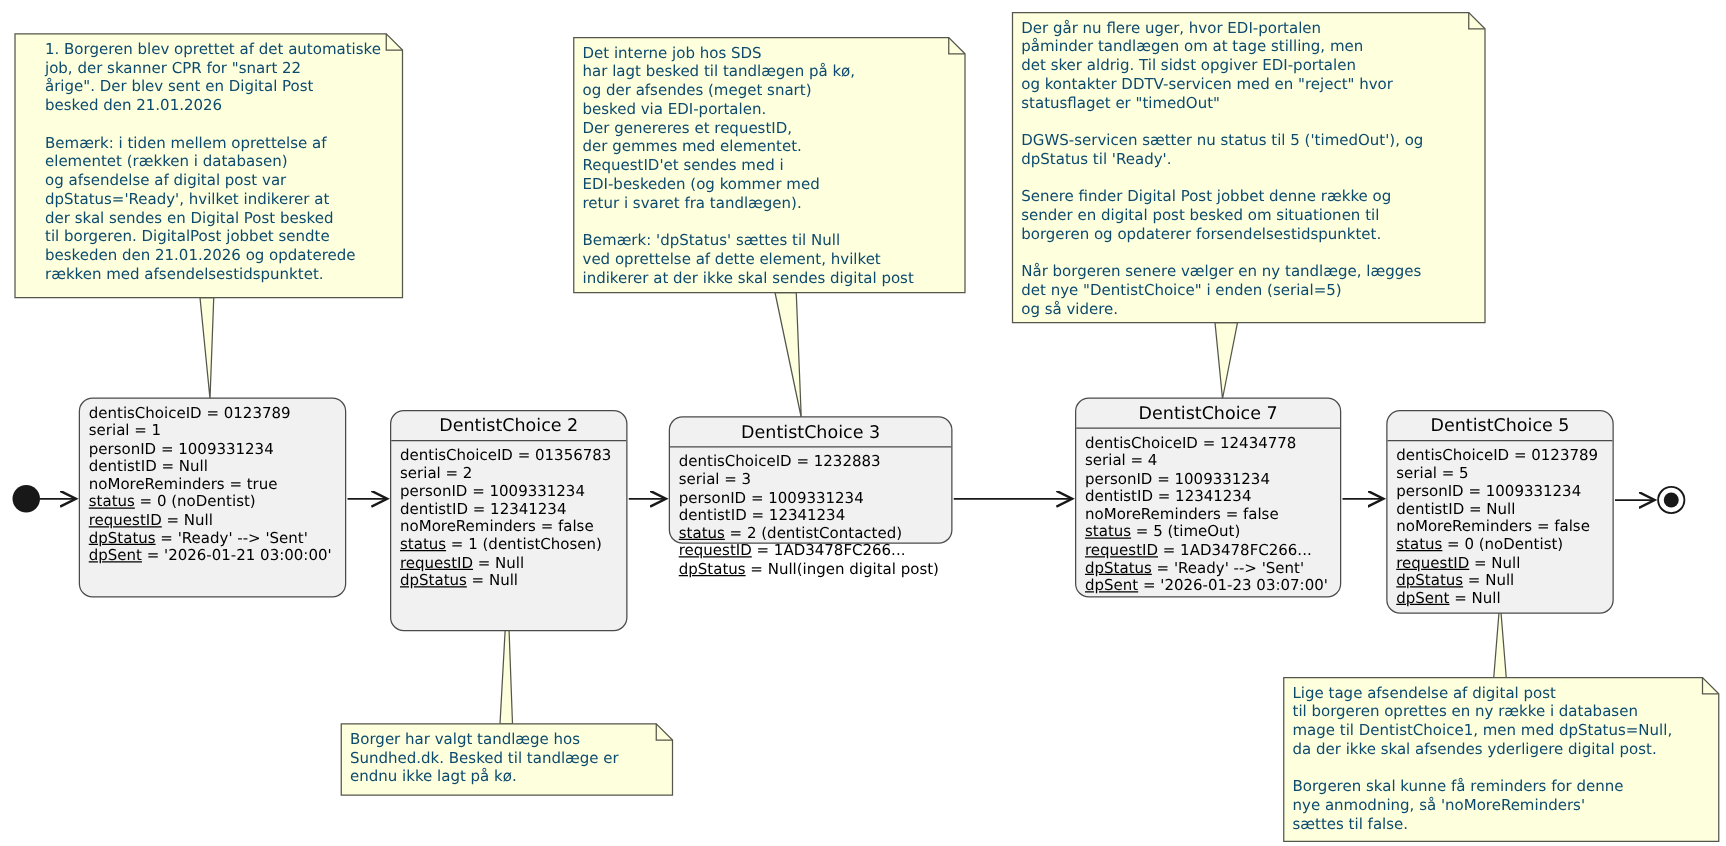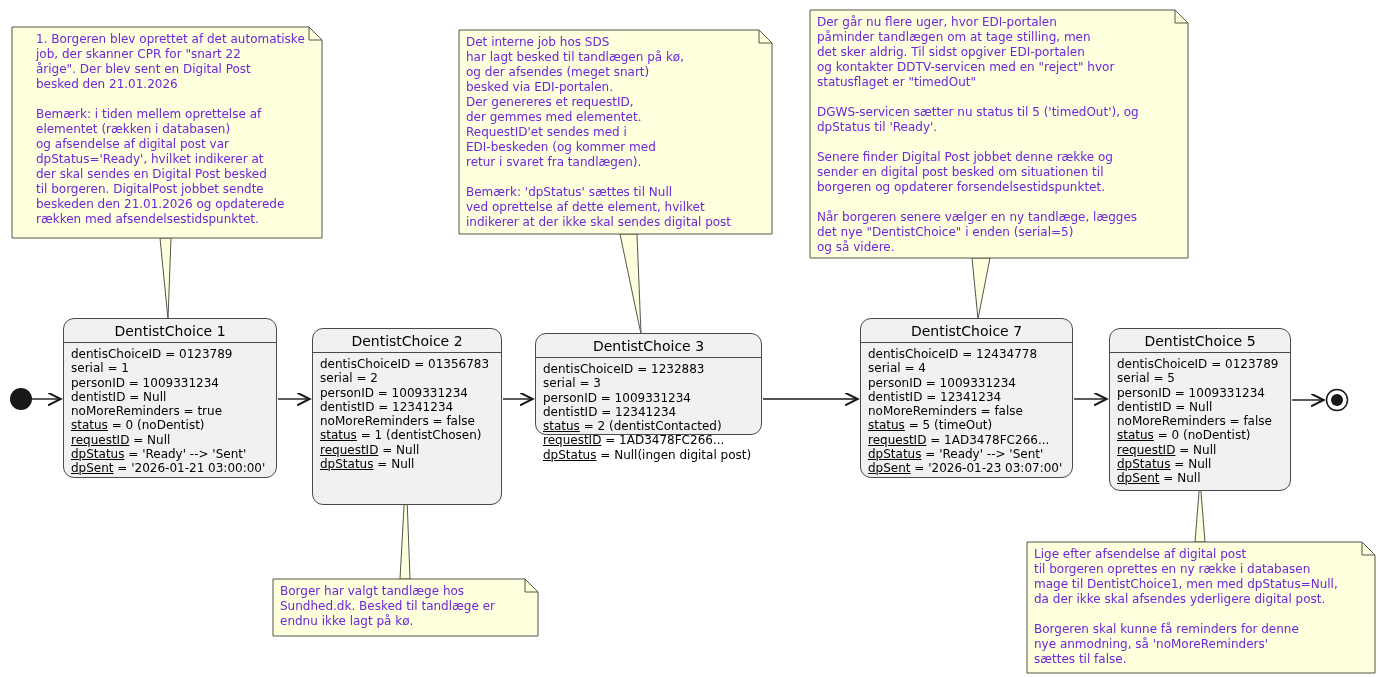--- a/index.html
+++ b/index.html
@@ -3,21 +3,21 @@
 <meta charset="utf-8">
 <style>
   html,body{margin:0;padding:0;background:#ffffff;}
   .canvas{
     position:relative;width:1381px;height:677px;background:#ffffff;
     font-family:"DejaVu Sans", sans-serif;color:#000;overflow:hidden;
   }
   .layer{position:absolute;left:0;top:0;}
   .note-text{
     position:absolute;box-sizing:border-box;padding:5px 7px 0 7px;
-    font-size:12px;line-height:15px;white-space:pre-line;color:#6d28d9;z-index:3;
+    font-size:12px;line-height:15px;white-space:pre-line;color:#0c4a6e;z-index:3;
   }
   .state{
     position:absolute;box-sizing:border-box;background:#F1F1F1;
     border:1px solid #4a4a4a;border-radius:11px;z-index:2;
     box-shadow:0 0 0 0 transparent;
   }
   .state-title{
     font-size:14px;text-align:center;padding:4px 6px 3px 6px;
     border-bottom:1px solid #4a4a4a;white-space:nowrap;
   }
@@ -87,21 +87,20 @@
 
     <circle cx="21" cy="399" r="11" fill="#181818"></circle>
 
     <g>
       <circle cx="1337" cy="400" r="10.5" fill="#FFFFFF" stroke="#181818" stroke-width="1.5"></circle>
       <circle cx="1337" cy="400" r="6" fill="#181818"></circle>
     </g>
   </svg>
 
   <div class="state s0">
-    <div class="state-title">DentistChoice 1</div>
     <div class="state-body">
         <div class="attr"><span>dentisChoiceID</span> = 0123789</div>
         <div class="attr"><span>serial</span> = 1</div>
         <div class="attr"><span>personID</span> = 1009331234</div>
         <div class="attr"><span>dentistID</span> = Null</div>
         <div class="attr"><span>noMoreReminders</span> = true</div>
         <div class="attr"><span class="u">status</span> = 0 (noDentist)</div>
         <div class="attr"><span class="u">requestID</span> = Null</div>
         <div class="attr"><span class="u">dpStatus</span> = 'Ready' --&gt; 'Sent'</div>
         <div class="attr"><span class="u">dpSent</span> = '2026-01-21 03:00:00'</div>
@@ -199,21 +198,21 @@
 Senere finder Digital Post jobbet denne række og
 sender en digital post besked om situationen til
 borgeren og opdaterer forsendelsestidspunktet.
 
 Når borgeren senere vælger en ny tandlæge, lægges
 det nye "DentistChoice" i enden (serial=5)
 og så videre.</div>
   <div class="note-text n3">Borger har valgt tandlæge hos
 Sundhed.dk. Besked til tandlæge er
 endnu ikke lagt på kø.</div>
-  <div class="note-text n4">Lige efter afsendelse af digital post
+  <div class="note-text n4">Lige tage afsendelse af digital post
 til borgeren oprettes en ny række i databasen
 mage til DentistChoice1, men med dpStatus=Null,
 da der ikke skal afsendes yderligere digital post.
 
 Borgeren skal kunne få reminders for denne
 nye anmodning, så 'noMoreReminders'
 sættes til false.</div>
 
 </div>
 

